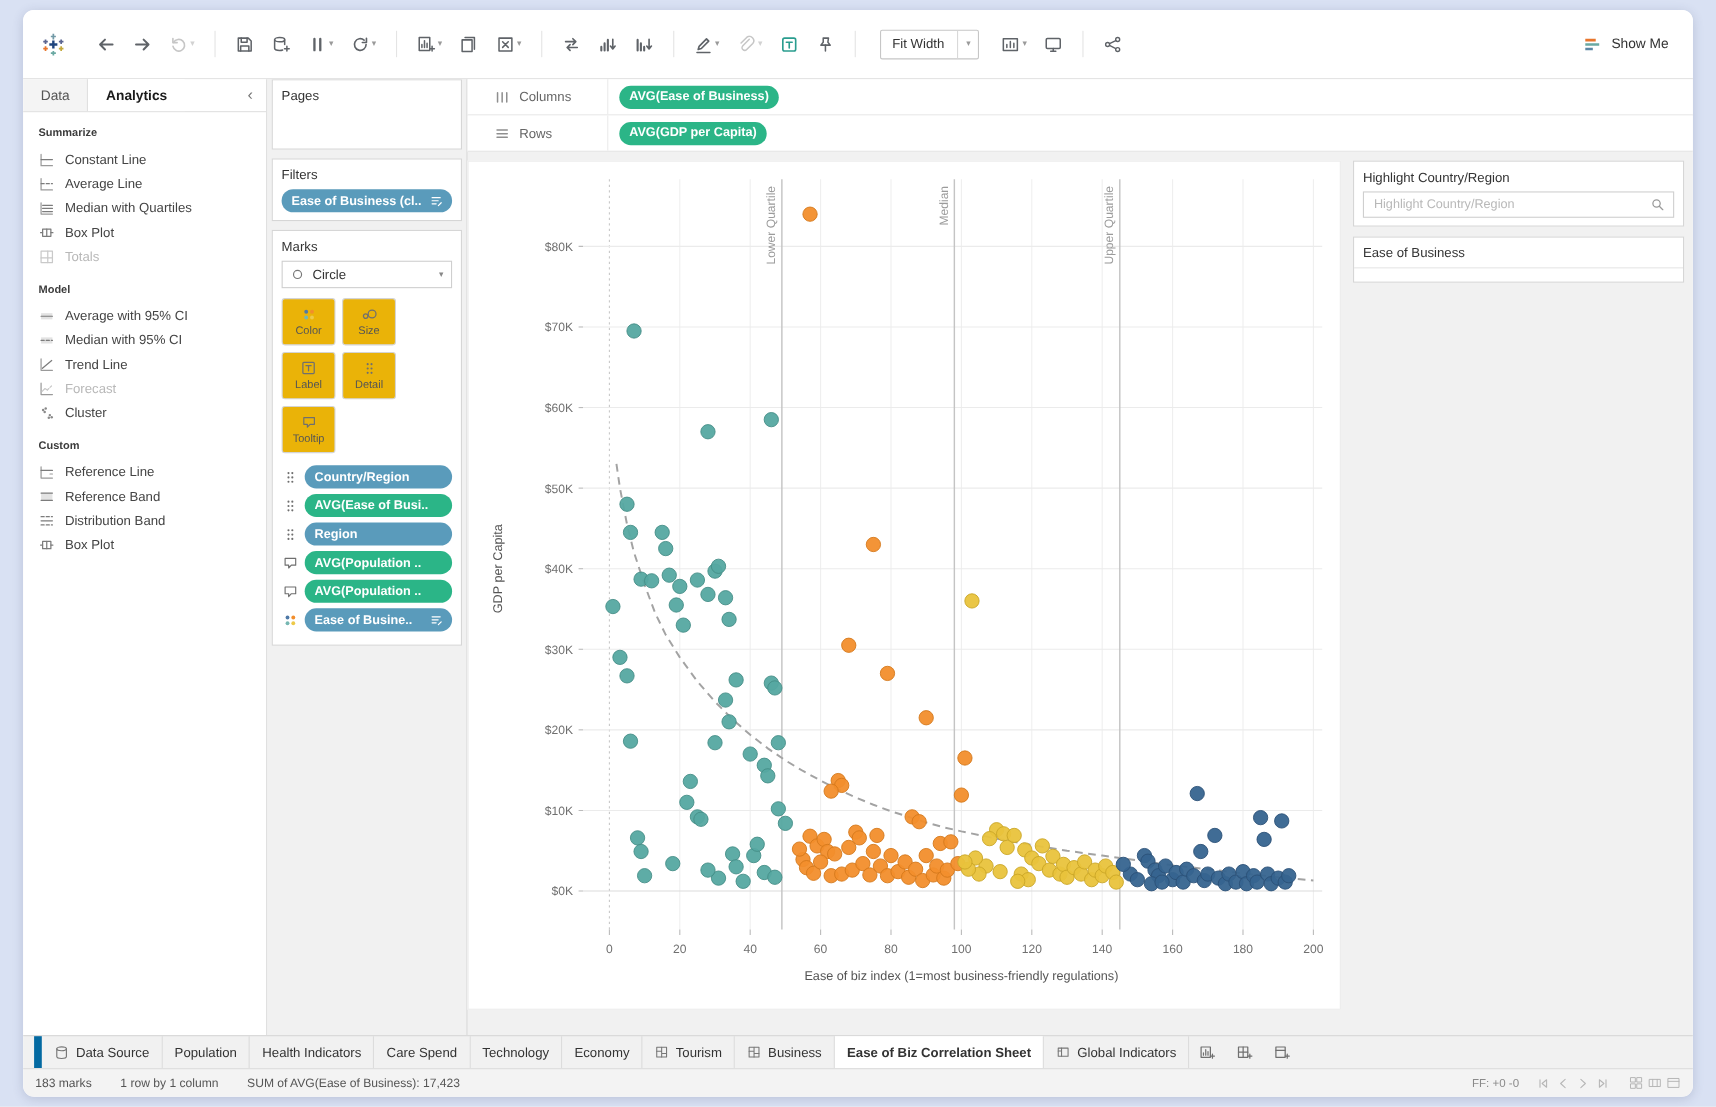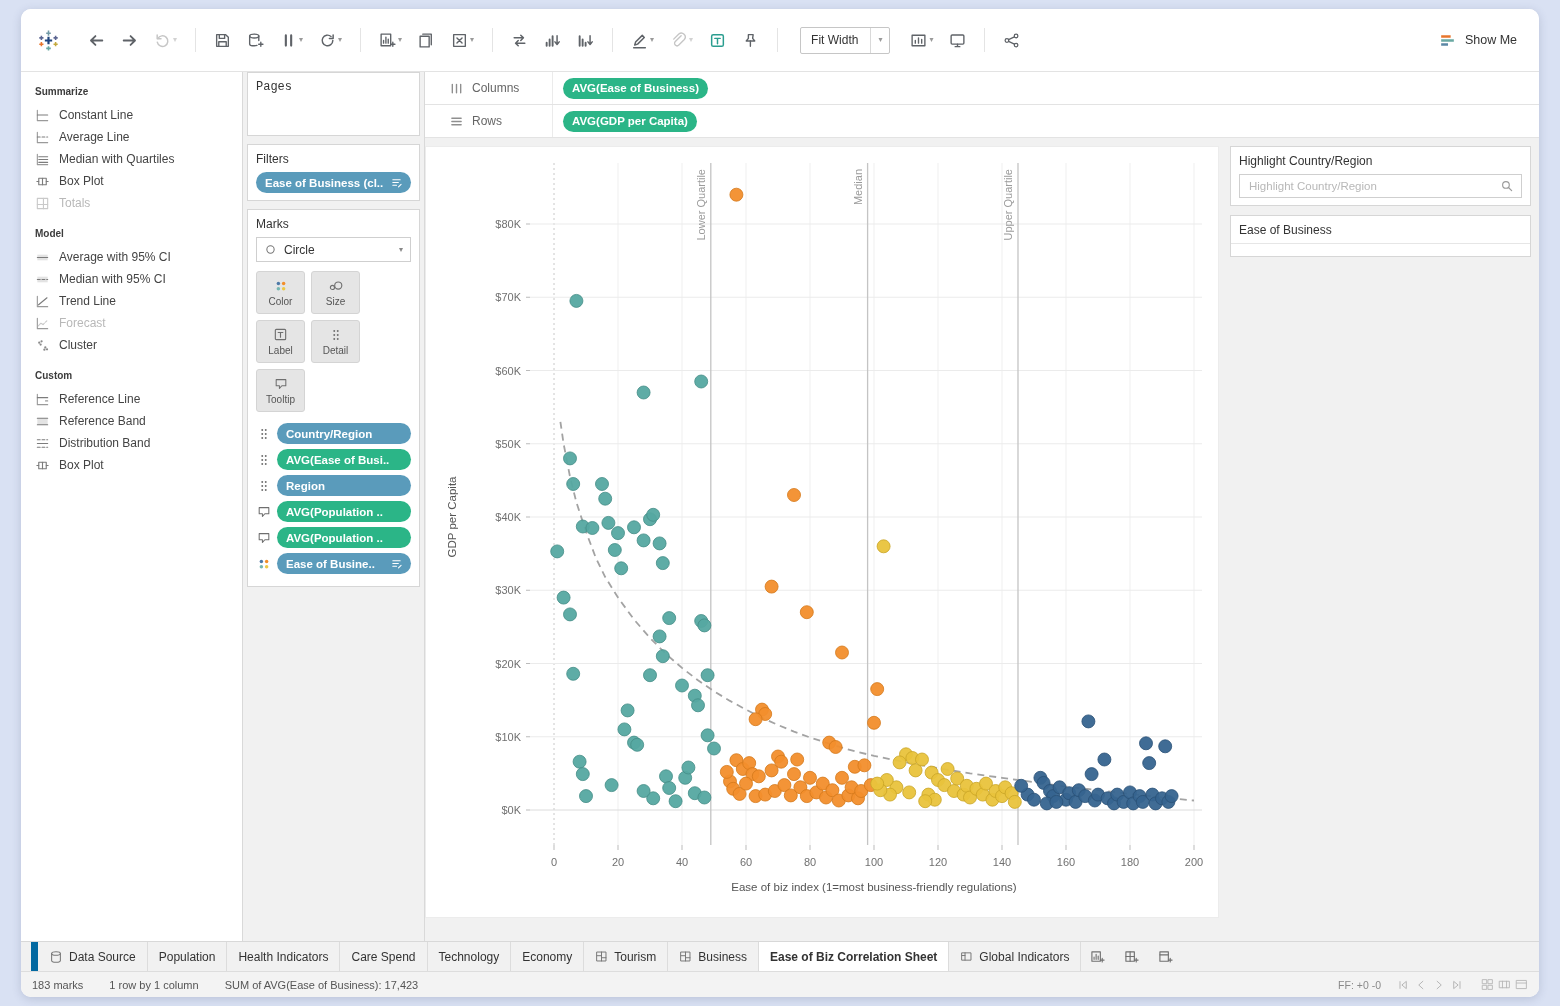--- a/index.html
+++ b/index.html
@@ -36,32 +36,32 @@
   .side-title{font-weight:bold;font-size:10px;color:#3c3c3c;padding:14px 14px 7px;}
   .side-item{display:flex;align-items:center;gap:9px;padding:3.5px 14px;font-size:12px;color:#444;cursor:default;}
   .side-item.disabled{color:#b8b8b8;}
   .side-item .ic{color:#7c7c7c;flex:0 0 15px;}
   .side-item.disabled .ic{color:#c9c9c9;}
 
   
   .shelf-col{flex:0 0 182px;background:#f1f1f1;border-right:1px solid #d9d9d9;padding:0 4px;display:flex;flex-direction:column;overflow:hidden;}
   .card{background:#fff;border:1px solid #d6d6d6;margin:0 0 8px;padding:7px 8px;}
   .card-title{font-size:12px;color:#333;margin-bottom:6px;cursor:default;}
-  .pages-card{height:64px;margin-top:0;font-family:Liberation Mono, monospace;}
+  .pages-card{height:64px;margin-top:0;}
   .pill{display:inline-flex;align-items:center;height:21px;border-radius:11px;padding:0 9px;font-size:11.5px;color:#fff;gap:5px;white-space:nowrap;cursor:default;max-width:100%;font-weight:bold;}
   .pill.green{background:#2bb587;}
   .pill.blue{background:#5a9bbb;}
   .pill-label{overflow:hidden;text-overflow:ellipsis;}
   .pill-trail{display:inline-flex;margin-left:auto;}
   .filters-card .pill{width:100%;}
   .marks-type{display:flex;align-items:center;gap:7px;border:1px solid #cfcfcf;background:#fff;height:25px;padding:0 7px;font-size:12px;color:#333;margin:1px 0 9px;cursor:default;}
   .marks-type .ic{color:#777;}
   .mt-caret{margin-left:auto;font-size:8px;color:#888;}
   .marks-buttons{display:flex;flex-wrap:wrap;gap:6px;margin-bottom:11px;}
-  .mark-btn{width:49px;height:43px;border:1px solid #d4d4d4;border-radius:3px;display:flex;flex-direction:column;align-items:center;justify-content:center;gap:3px;background:#e5e5e5;color:#6f6f6f;cursor:default;}
+  .mark-btn{width:49px;height:43px;border:1px solid #d4d4d4;border-radius:3px;display:flex;flex-direction:column;align-items:center;justify-content:center;gap:3px;background:#eab308;color:#6f6f6f;cursor:default;}
   .mb-label{font-size:10px;color:#555;}
   .marks-pill-row{display:flex;align-items:center;gap:6px;margin-bottom:5px;}
   .marks-pill-row .ic{color:#6f6f6f;flex:0 0 15px;}
   .marks-pill-row .pill{flex:1;min-width:0;}
 
   
   .main-col{flex:1;display:flex;flex-direction:column;min-width:0;}
   .shelf-row{flex:0 0 33px;background:#fff;border-bottom:1px solid #e3e3e3;display:flex;align-items:center;}
   .shelf-label{flex:0 0 128px;display:flex;align-items:center;gap:8px;padding-left:24px;font-size:12px;color:#666;height:100%;border-right:1px solid #ebebeb;cursor:default;}
   .shelf-pills{display:flex;align-items:center;gap:6px;padding:0 10px;min-width:0;}
@@ -317,20 +317,25 @@
             <path d="M3 11.8h6.5" stroke="#5b87a5" stroke-width="2.2"></path>
           </svg>
         </span>
       <span>Show Me</span>
     </div>
   </div>
 
   <div class="content">
 
     <div class="sidebar">
+      <div class="side-tabs">
+        <span class="side-tab data">Data</span>
+        <span class="side-tab active">Analytics</span>
+        <span class="collapse">‹</span>
+      </div>
       <div id="sidebar-sections">
           <div class="side-section">
             <div class="side-title">Summarize</div>
             <div class="side-item">
               <span class="ic ">
                 <svg viewBox="0 0 16 16" width="15" height="15" fill="none" stroke="currentColor" stroke-width="1.2" stroke-linecap="round" stroke-linejoin="round">
                   <path d="M2.5 2.5v11h11" stroke="#9a9a9a"></path>
                   <path d="M2.5 7.5h11"></path>
                 </svg>
               </span>

